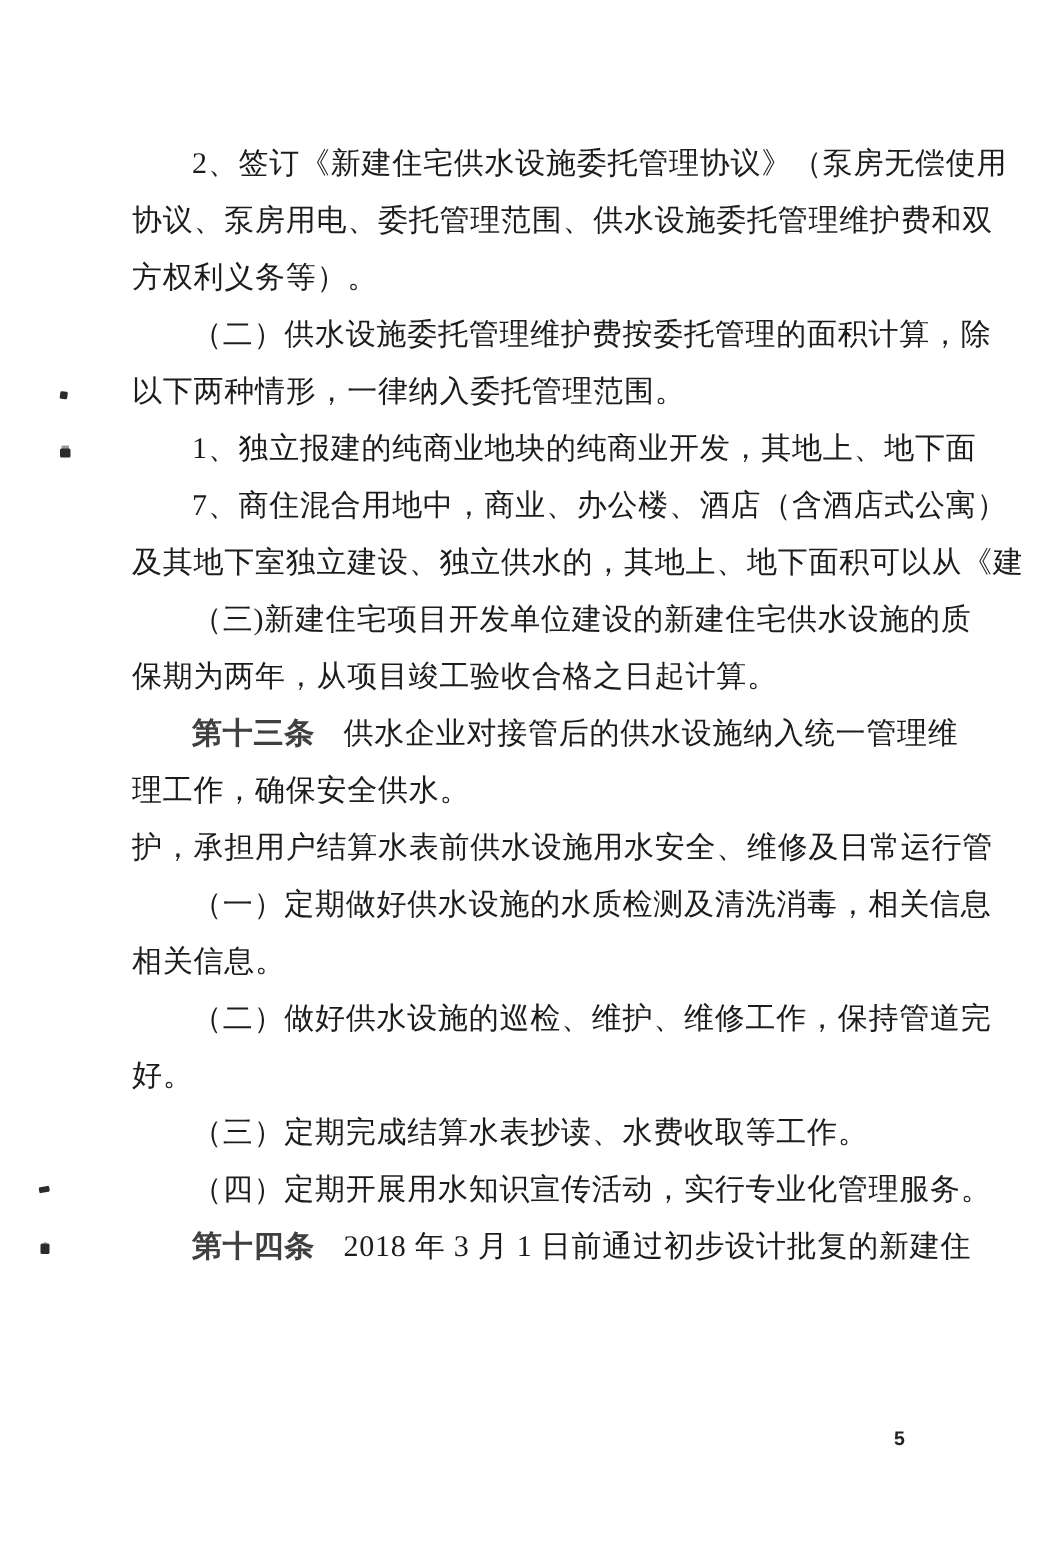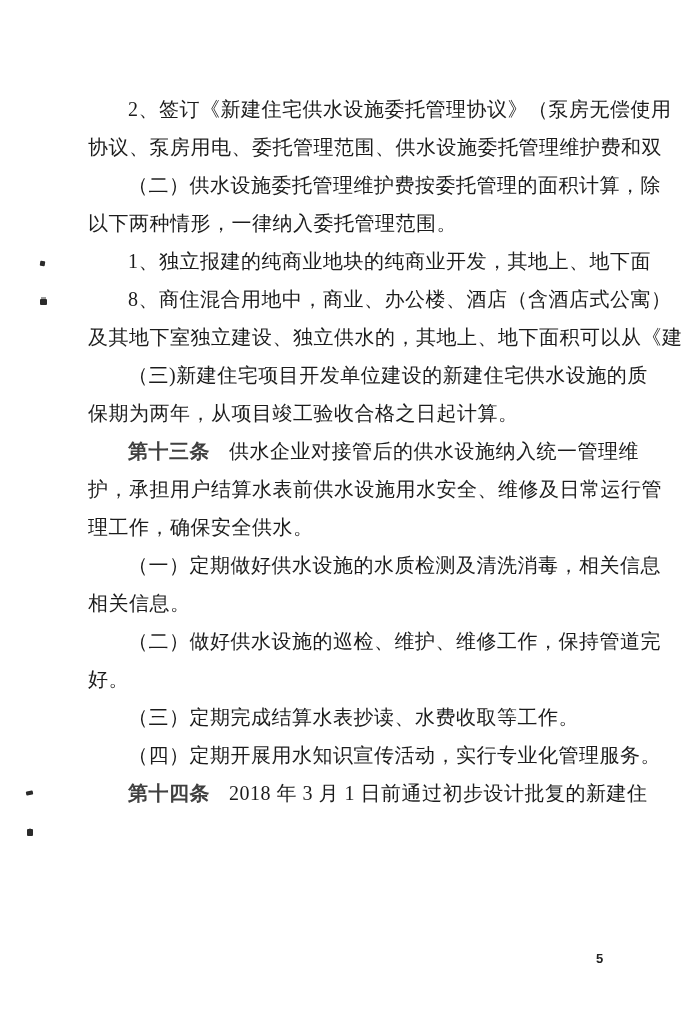--- a/index.html
+++ b/index.html
@@ -63,32 +63,33 @@
   .smudge.s4 { left: 27px; top: 829px; width: 6px; height: 7px; box-shadow: 0 -3px 0 -2px #bdbdbd; }
 </style>
 </head>
 <body>
 
 <div class="page">
 
   <div class="text-block">
     <div class="line indent fill">2、签订《新建住宅供水设施委托管理协议》（泵房无偿使用</div>
     <div class="line fill">协议、泵房用电、委托管理范围、供水设施委托管理维护费和双</div>
+    <div class="line">方权利义务等）。</div>
     <div class="line indent fill">（二）供水设施委托管理维护费按委托管理的面积计算，除</div>
     <div class="line">以下两种情形，一律纳入委托管理范围。</div>
     <div class="line indent fill">1、独立报建的纯商业地块的纯商业开发，其地上、地下面</div>
-    <div class="line indent fill">8、商住混合用地中，商业、办公楼、酒店（含酒店式公寓）</div>
+    <div class="line indent fill">7、商住混合用地中，商业、办公楼、酒店（含酒店式公寓）</div>
     <div class="line fill">及其地下室独立建设、独立供水的，其地上、地下面积可以从《建</div>
     <div class="line indent fill">（三)新建住宅项目开发单位建设的新建住宅供水设施的质</div>
     <div class="line">保期为两年，从项目竣工验收合格之日起计算。</div>
     <div class="line indent fill">
       <span class="head">第十三条</span><span>供水企业对接管后的供水设施纳入统一管理维</span>
     </div>
+    <div class="line">理工作，确保安全供水。</div>
     <div class="line fill">护，承担用户结算水表前供水设施用水安全、维修及日常运行管</div>
-    <div class="line">理工作，确保安全供水。</div>
     <div class="line indent fill">（一）定期做好供水设施的水质检测及清洗消毒，相关信息</div>
     <div class="line">相关信息。</div>
     <div class="line indent fill">（二）做好供水设施的巡检、维护、维修工作，保持管道完</div>
     <div class="line">好。</div>
     <div class="line indent">（三）定期完成结算水表抄读、水费收取等工作。</div>
     <div class="line indent">（四）定期开展用水知识宣传活动，实行专业化管理服务。</div>
     <div class="line indent fill">
       <span class="head">第十四条</span><span>2018 年 3 月 1 日前通过初步设计批复的新建住</span>
     </div>
   </div>

